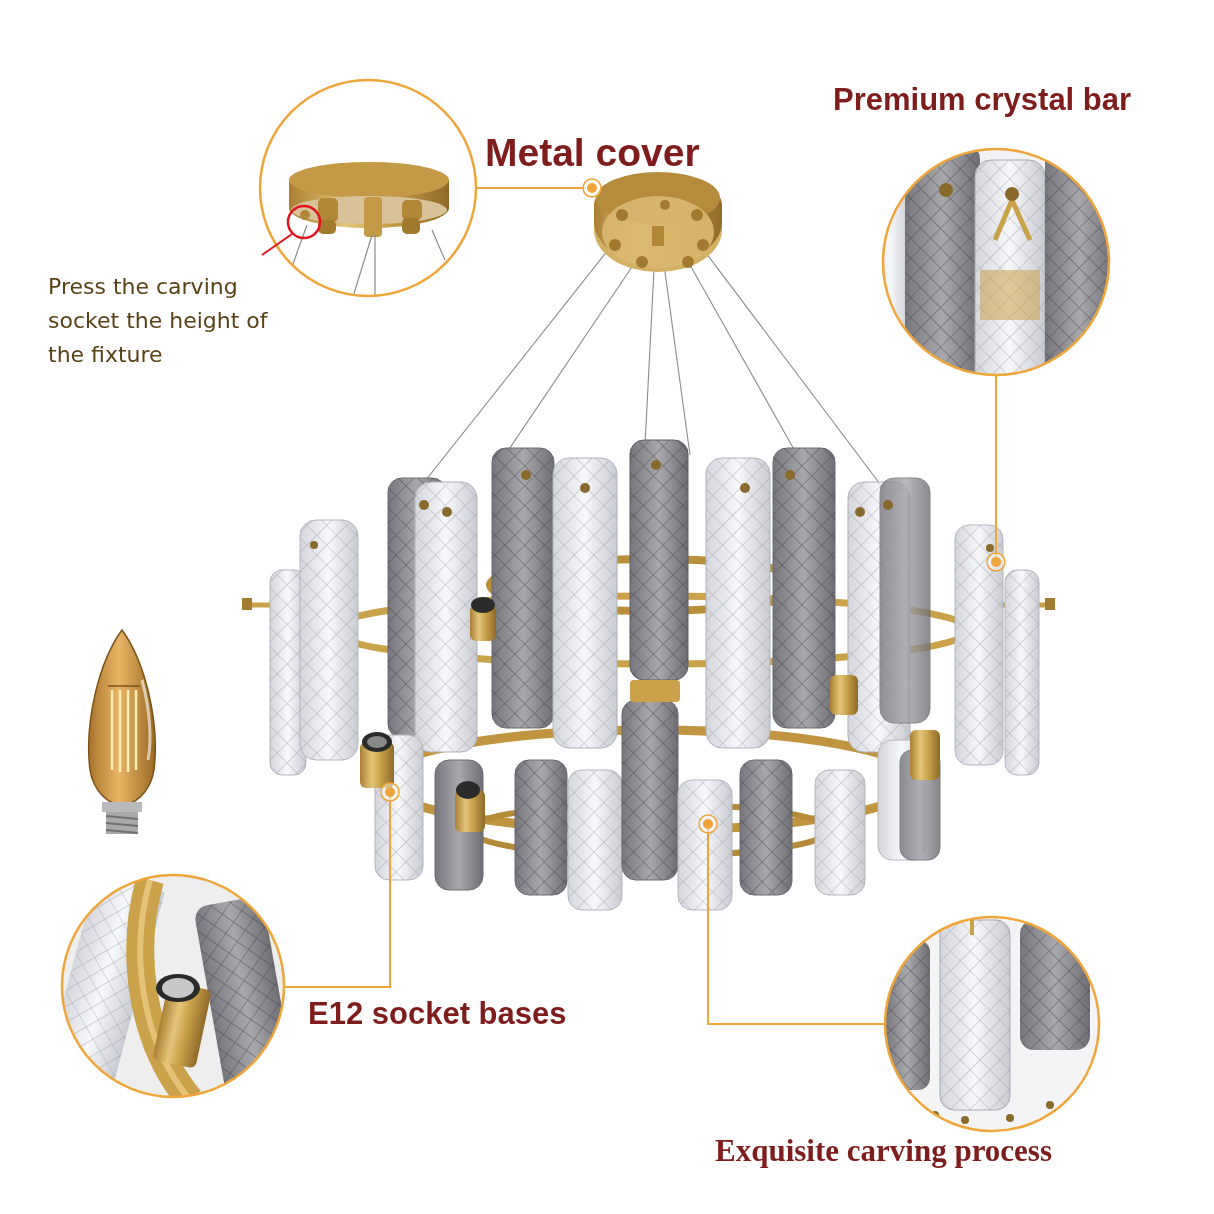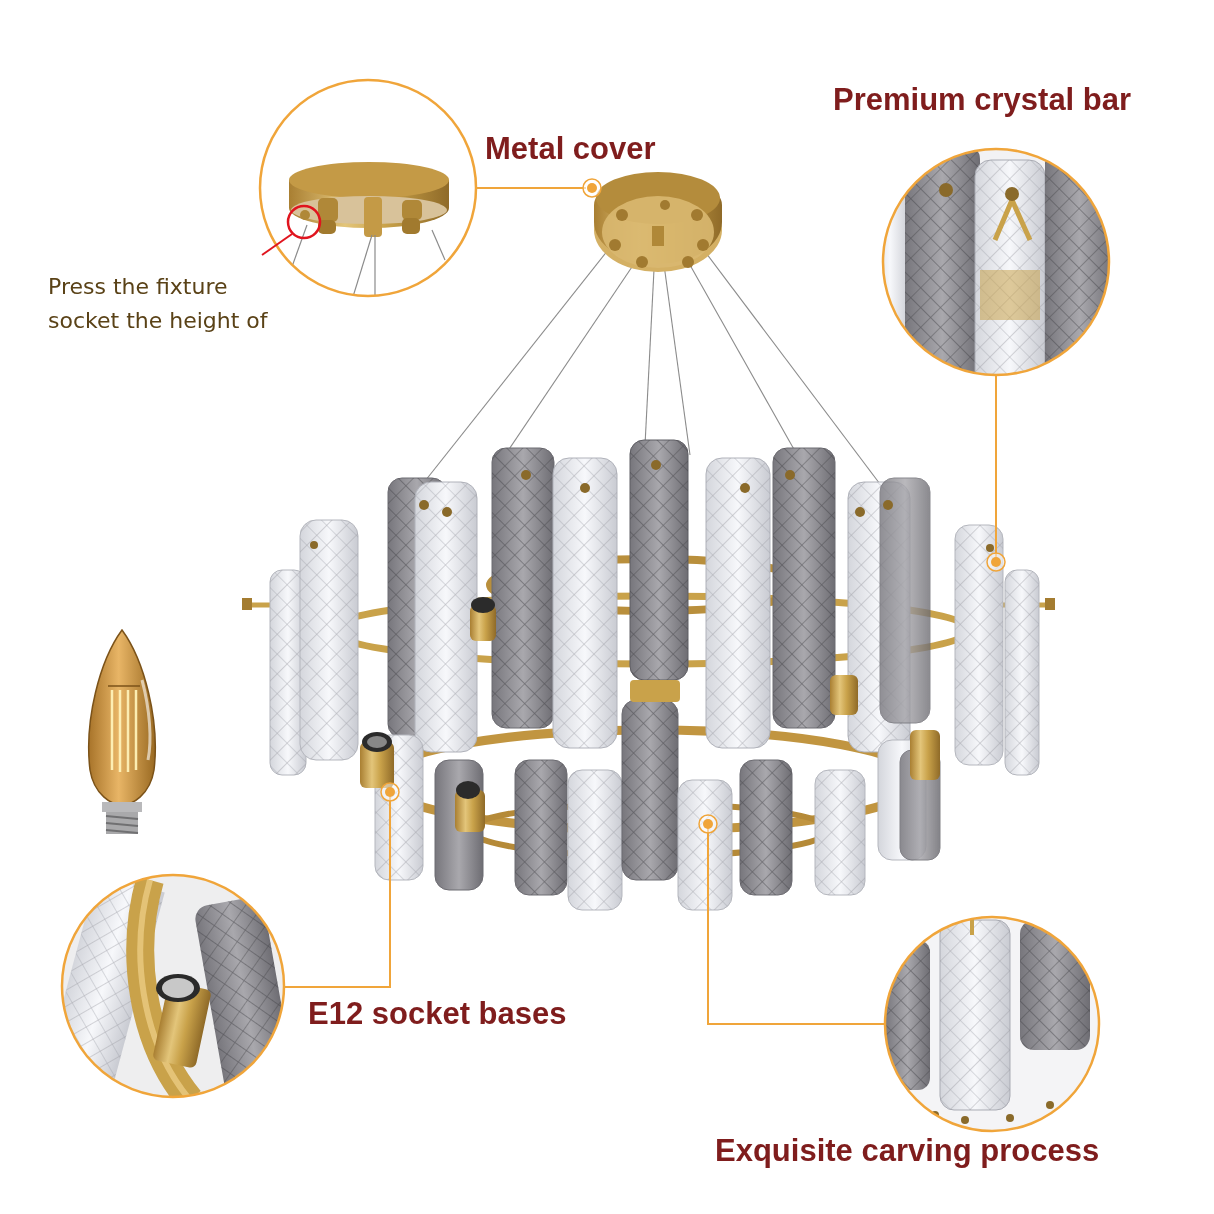--- a/index.html
+++ b/index.html
@@ -1,24 +1,24 @@
 <!DOCTYPE html>
 <html><head>
   <meta charset="utf-8">
   <style>
     html, body { margin: 0; padding: 0; background: #ffffff; }
     body { width: 1214px; height: 1214px; position: relative; overflow: hidden;
            font-family: "Liberation Sans", sans-serif; }
     .canvas { position: absolute; inset: 0; width: 1214px; height: 1214px; }
     .label { position: absolute; font-family: "Liberation Sans", sans-serif; font-weight: 700;
              color: #7f1d1d; white-space: nowrap; line-height: 1; }
-    .label-metal { left: 485px; top: 133px; font-size: 31px; }
+    .label-metal { left: 485px; top: 133px; font-size: 39px; }
     .label-crystal { left: 833px; top: 84px; font-size: 31px; }
     .label-socket { left: 308px; top: 998px; font-size: 31px; }
-    .label-carving { left: 715px; top: 1135px; font-size: 31px; }
+    .label-carving { left: 715px; top: 1135px; font-size: 31px; font-family: Liberation Serif, serif; }
     .note { position: absolute; left: 48px; top: 270px; font-family: "DejaVu Sans", sans-serif;
             font-size: 22px; line-height: 34px; color: #5a4217; width: 260px; }
     .note span { display: block; white-space: nowrap; }
     svg { position: absolute; left: 0; top: 0; }
   </style>
 </head>
 <body>
 
 <div class="canvas">
 
@@ -297,16 +297,17 @@
       <circle cx="708" cy="824" r="5" fill="#f0a53a"></circle>
     </g>
   </svg>
 
   <div class="label label-metal">Metal cover</div>
   <div class="label label-crystal">Premium crystal bar</div>
   <div class="label label-socket">E12 socket bases</div>
   <div class="label label-carving">Exquisite carving process</div>
 
   <div class="note">
-    <span>Press the fixture</span>
+    <span>Press the carving</span>
     <span>socket the height of</span>
+    <span>the fixture</span>
   </div>
 </div>
 
 </body></html>

